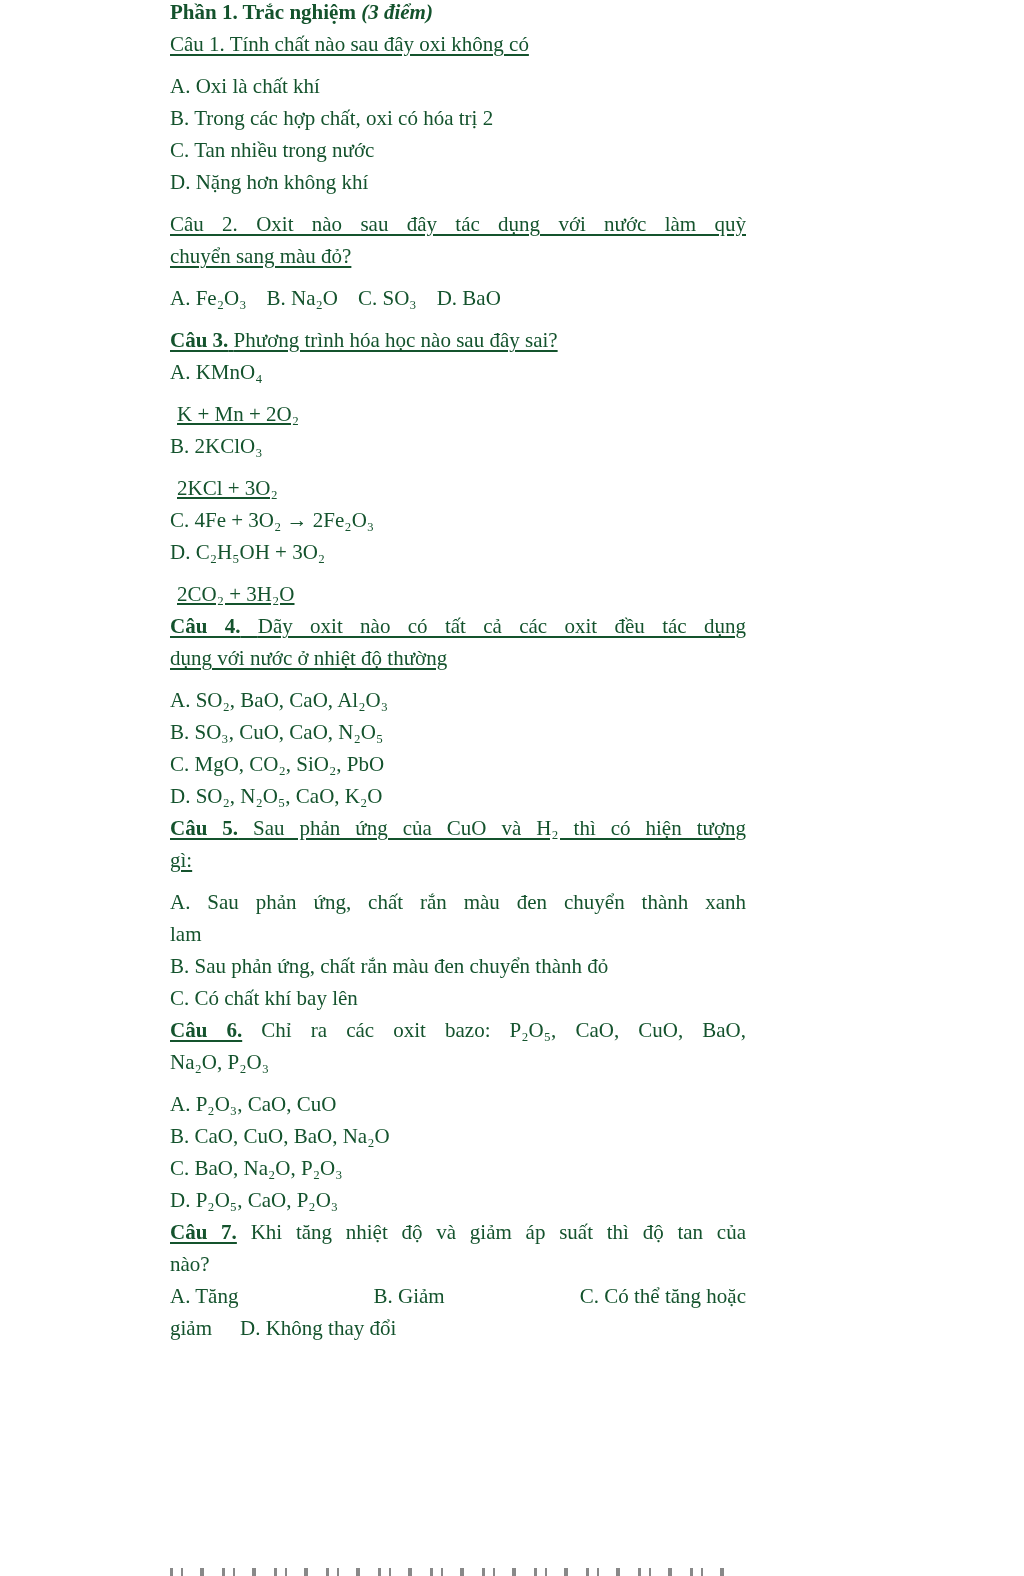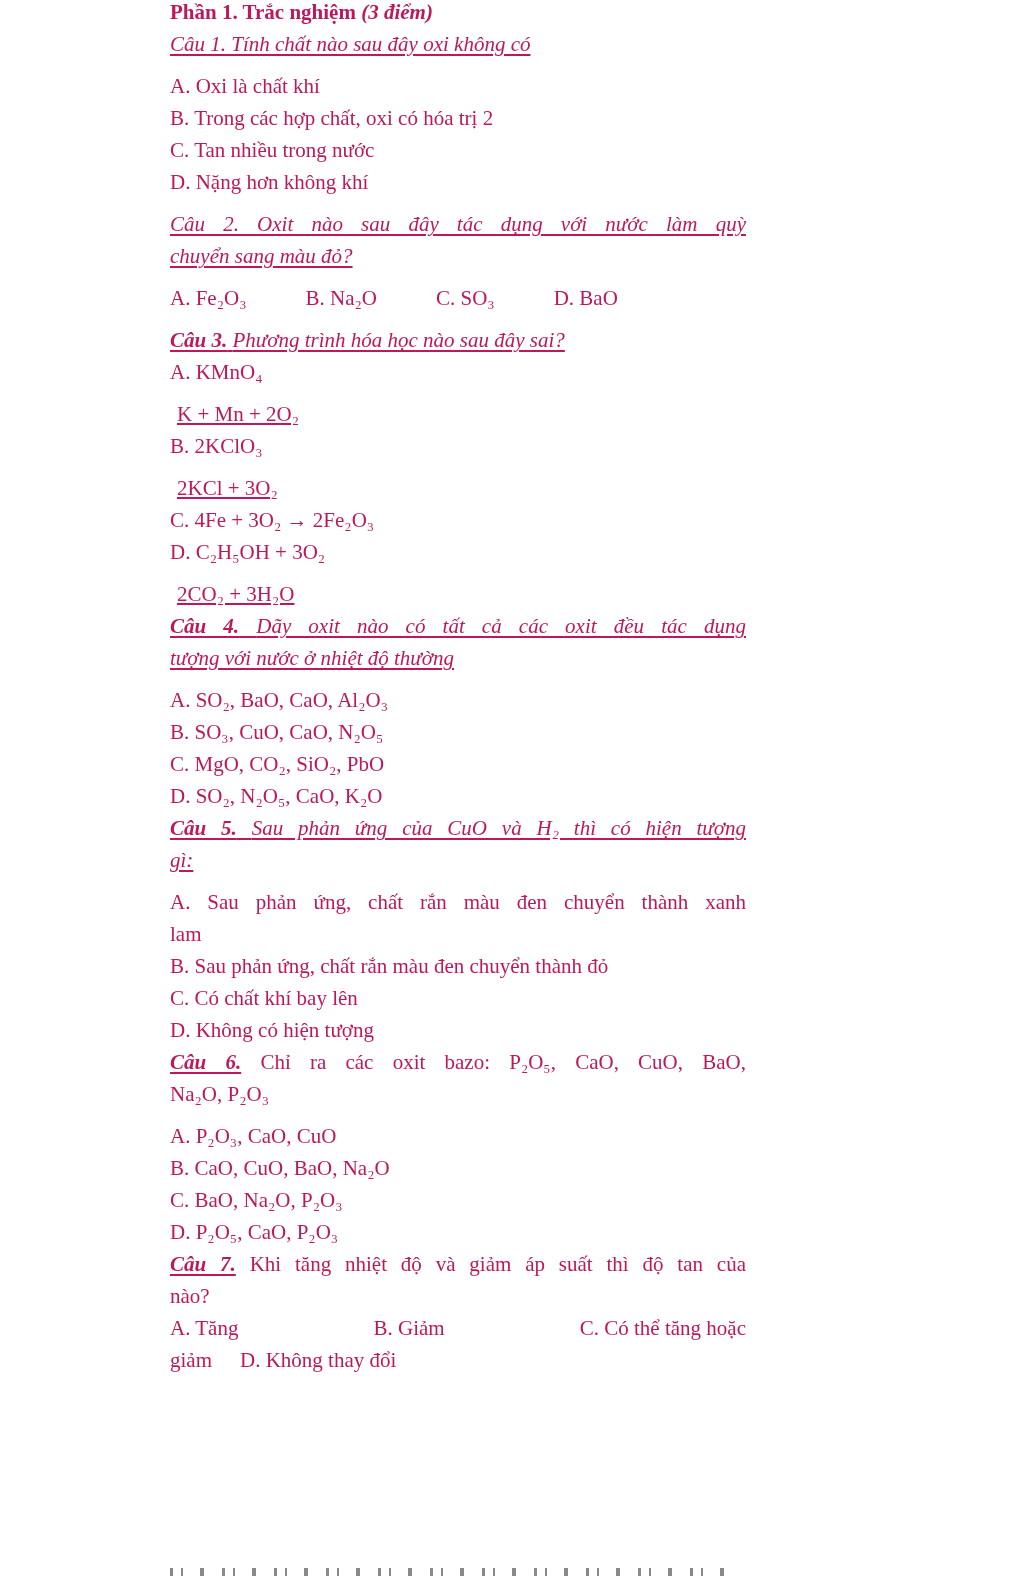--- a/index.html
+++ b/index.html
@@ -4,31 +4,31 @@
 <style>
   * { margin:0; padding:0; box-sizing:border-box; }
   html,body { background:#ffffff; }
   .page {
     position:relative;
     width:1024px; height:1576px;
     background:#ffffff;
     overflow:hidden;
     font-family:"Liberation Serif","DejaVu Serif",serif;
     font-size:21px;
-    color:#be185d;
+    color:#14532d;
   }
   .content { position:absolute; left:170px; top:-4px; width:576px; }
   .line { line-height:32px; }
   .gap  { margin-top:10px; }
   .b { font-weight:bold; }
   .i { font-style:italic; }
-  .u { text-decoration:underline; text-decoration-thickness:1.5px; text-underline-offset:3px;font-style:italic; }
+  .u { text-decoration:underline; text-decoration-thickness:1.5px; text-underline-offset:3px; }
   .jfull { text-align:justify; text-align-last:justify; }
   .eq { padding-left:7px;text-decoration:underline; }
-  .optrow { display:flex; gap:59px; }
+  .optrow { display:flex; gap:20px; }
   .sbrow { display:flex; justify-content:space-between; }
   .sp { display:inline-block; width:28px; }
   .remnant {
     position:absolute; left:170px; top:1568px; width:565px; height:8px;
     overflow:hidden; opacity:.6;
     background: repeating-linear-gradient(90deg,
       #3a3a3a 0 3px, transparent 3px 11px,
       #3a3a3a 11px 13px, transparent 13px 30px,
       #3a3a3a 30px 34px, transparent 34px 52px);
   }
@@ -66,35 +66,34 @@
       <p class="line eq gap">K + Mn + 2O₂</p>
       <p class="line">B. 2KClO₃</p>
       <p class="line eq gap">2KCl + 3O₂</p>
       <p class="line">C. 4Fe + 3O₂ → 2Fe₂O₃</p>
       <p class="line">D. C₂H₅OH + 3O₂</p>
       <p class="line eq gap">2CO₂ + 3H₂O</p>
     </div>
 
     <div>
       <p class="line u jfull"><span class="b">Câu 4.</span> <span>Dãy oxit nào có tất cả các oxit đều tác dụng</span></p>
-      <p class="line u">tượng với nước ở nhiệt độ thường</p>
+      <p class="line u">dụng với nước ở nhiệt độ thường</p>
       <p class="line gap">A. SO₂, BaO, CaO, Al₂O₃</p>
       <p class="line">B. SO₃, CuO, CaO, N₂O₅</p>
       <p class="line">C. MgO, CO₂, SiO₂, PbO</p>
       <p class="line">D. SO₂, N₂O₅, CaO, K₂O</p>
     </div>
 
     <div>
       <p class="line u jfull"><span class="b">Câu 5.</span> <span>Sau phản ứng của CuO và H₂ thì có hiện tượng</span></p>
       <p class="line u">gì:</p>
       <p class="line jfull gap">A. Sau phản ứng, chất rắn màu đen chuyển thành xanh</p>
       <p class="line">lam</p>
       <p class="line">B. Sau phản ứng, chất rắn màu đen chuyển thành đỏ</p>
       <p class="line">C. Có chất khí bay lên</p>
-      <p class="line">D. Không có hiện tượng</p>
     </div>
 
     <div>
       <p class="line jfull"><span class="b u">Câu 6.</span> <span>Chỉ ra các oxit bazo: P₂O₅, CaO, CuO, BaO,</span></p>
       <p class="line">Na₂O, P₂O₃</p>
       <p class="line gap">A. P₂O₃, CaO, CuO</p>
       <p class="line">B. CaO, CuO, BaO, Na₂O</p>
       <p class="line">C. BaO, Na₂O, P₂O₃</p>
       <p class="line">D. P₂O₅, CaO, P₂O₃</p>
     </div>

